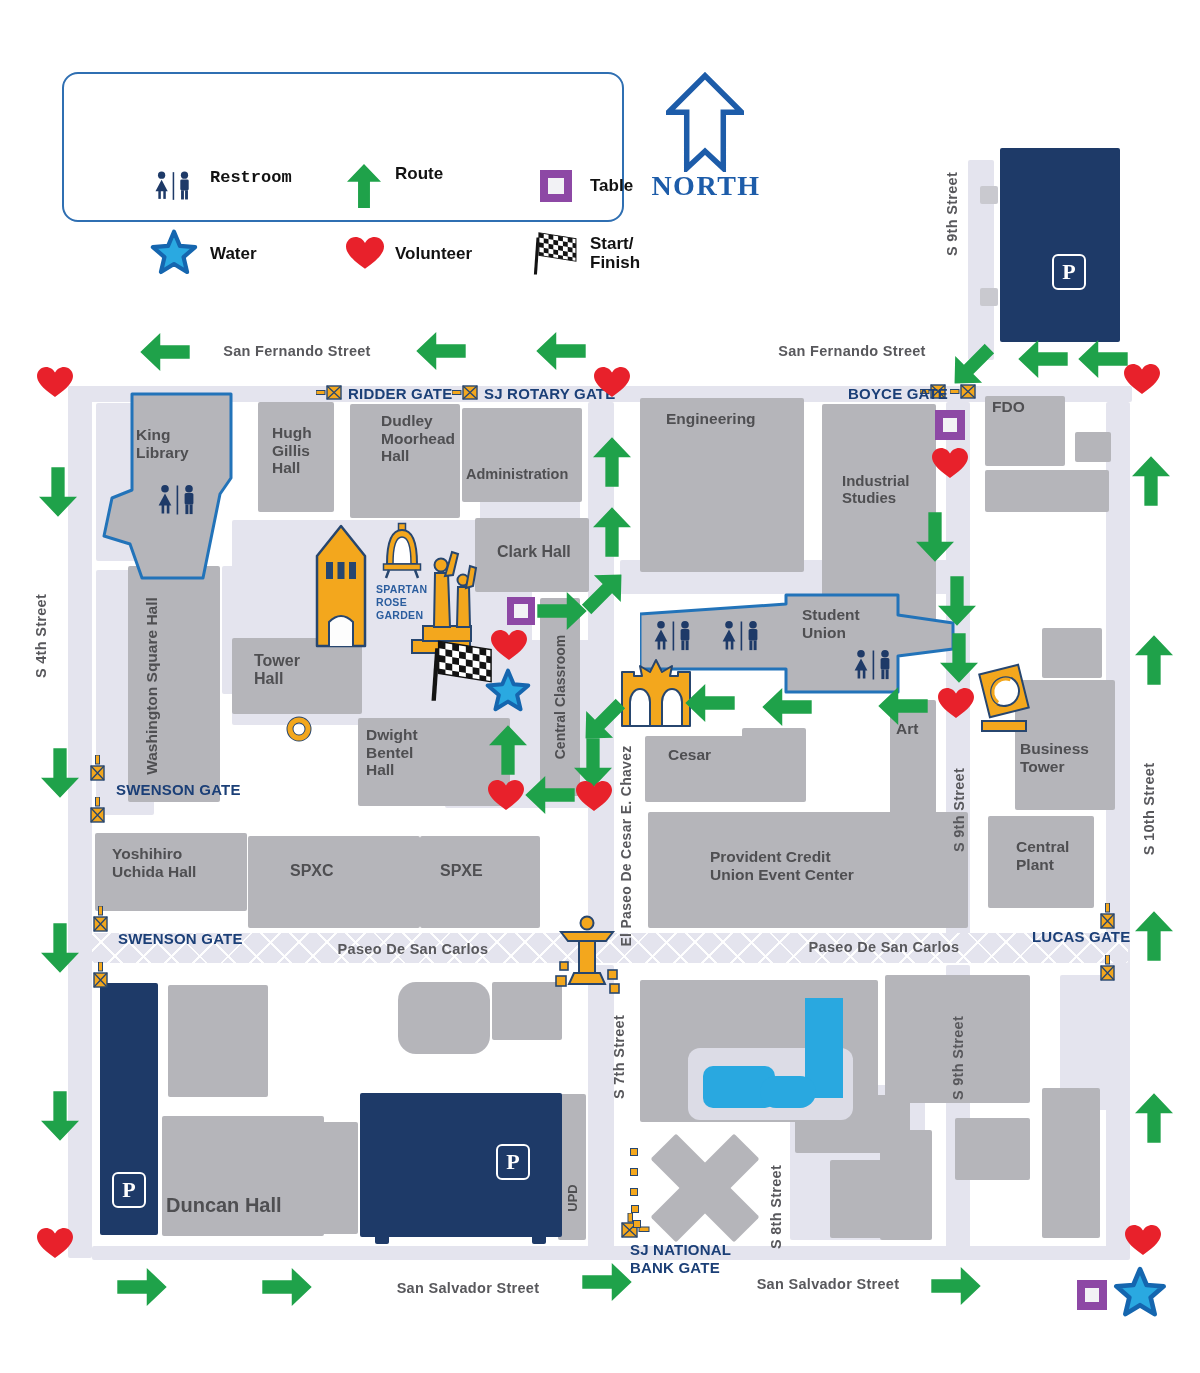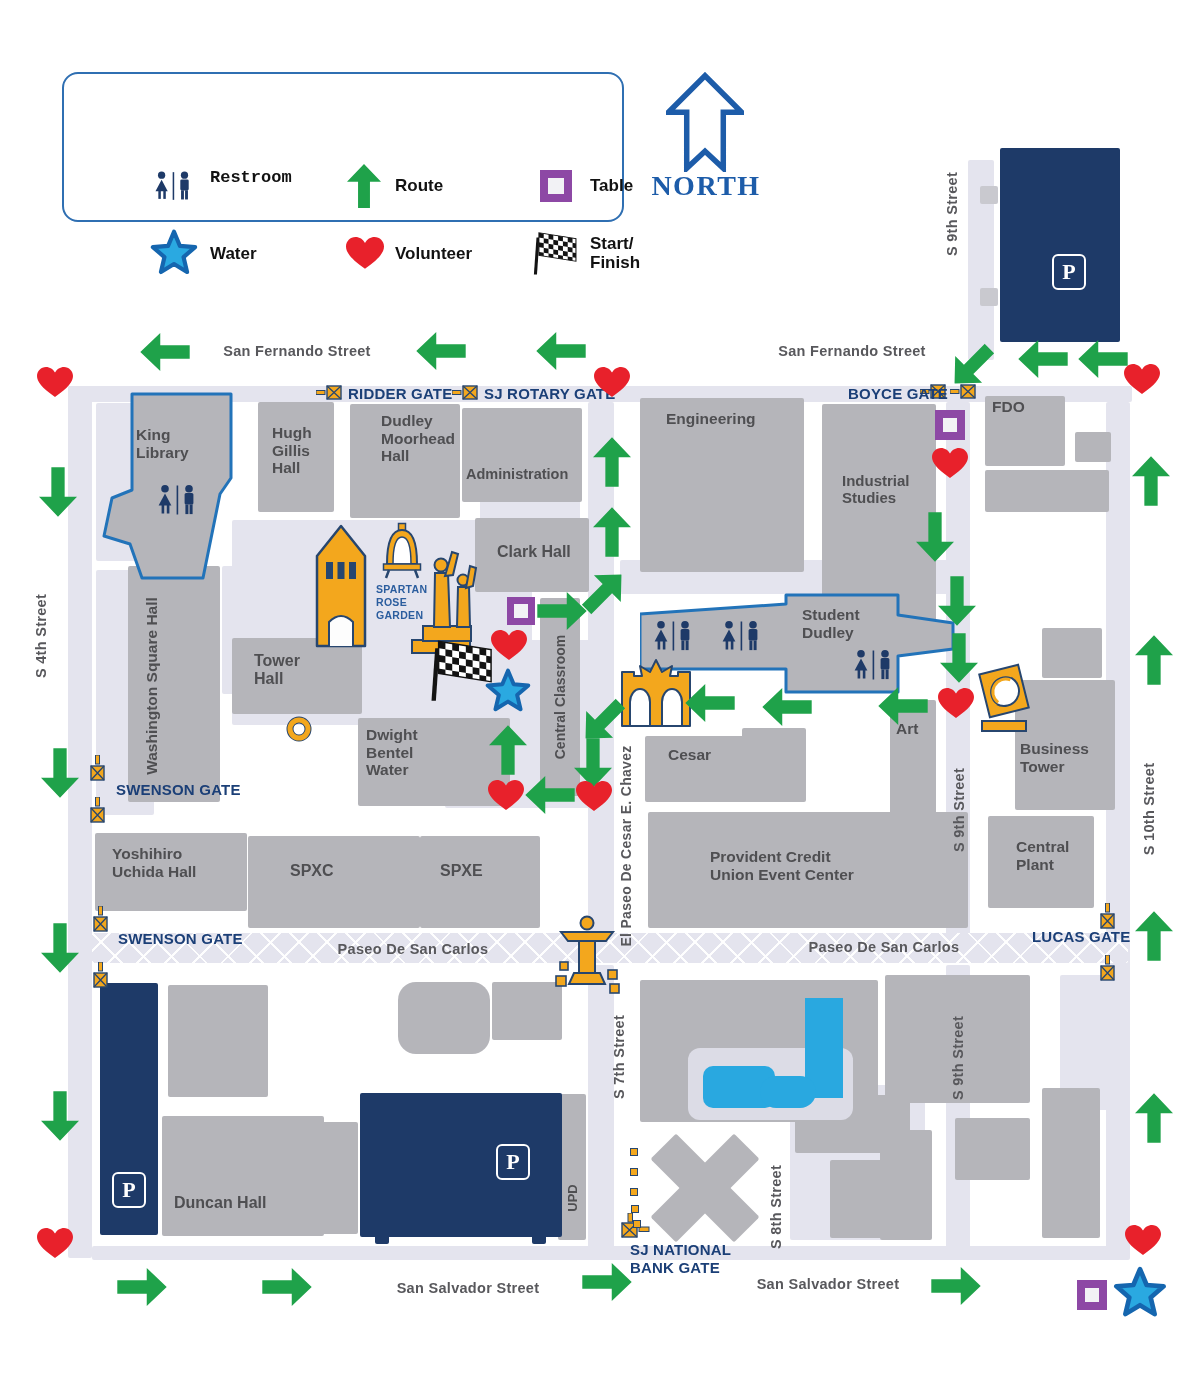--- a/index.html
+++ b/index.html
@@ -69,21 +69,21 @@
     <div class="bldg" style="left: 475px; top: 518px; width: 114px; height: 74px;"></div>
     <div class="blabel" style="left: 497px; top: 543px; font-size: 16px;">Clark Hall</div>
     <div class="bldg" style="left: 232px; top: 638px; width: 130px; height: 76px;"></div>
     <div class="blabel" style="left: 254px; top: 652px; font-size: 16px;">Tower
 Hall</div>
     <div class="bldg" style="left: 540px; top: 598px; width: 40px; height: 198px;"></div>
     <div class="bvlabel" style="left: 560px; top: 697px; font-size: 14px;">Central Classroom</div>
     <div class="bldg" style="left: 358px; top: 718px; width: 152px; height: 88px;"></div>
     <div class="blabel" style="left: 366px; top: 726px; font-size: 15.5px;">Dwight
 Bentel
-Water</div>
+Hall</div>
     <div class="bldg" style="left: 128px; top: 566px; width: 92px; height: 236px;"></div>
     <div class="bvlabel" style="left: 152px; top: 686px; font-size: 15.5px;">Washington Square Hall</div>
     <div class="bldg" style="left: 95px; top: 833px; width: 152px; height: 78px;"></div>
     <div class="blabel" style="left: 112px; top: 845px; font-size: 15.5px;">Yoshihiro
 Uchida Hall</div>
     <div class="bldg" style="left: 248px; top: 836px; width: 172px; height: 92px;"></div>
     <div class="blabel" style="left: 290px; top: 862px; font-size: 16px;">SPXC</div>
     <div class="bldg" style="left: 420px; top: 836px; width: 120px; height: 92px;"></div>
     <div class="blabel" style="left: 440px; top: 862px; font-size: 16px;">SPXE</div>
     <div class="bldg" style="left: 645px; top: 736px; width: 122px; height: 66px;"></div>
@@ -94,21 +94,21 @@
     <div class="blabel" style="left: 1020px; top: 740px; font-size: 15.5px;">Business
 Tower</div>
     <div class="bldg" style="left: 988px; top: 816px; width: 106px; height: 92px;"></div>
     <div class="blabel" style="left: 1016px; top: 838px; font-size: 15.5px;">Central
 Plant</div>
     <div class="bldg" style="left: 648px; top: 812px; width: 320px; height: 116px;"></div>
     <div class="blabel" style="left: 710px; top: 848px; font-size: 15.5px;">Provident Credit
 Union Event Center</div>
     <div class="bldg" style="left: 640px; top: 980px; width: 238px; height: 142px;"></div>
     <div class="bldg" style="left: 162px; top: 1116px; width: 162px; height: 120px;"></div>
-    <div class="blabel" style="left: 174px; top: 1194px; font-size: 16px;">Duncan Hall</div>
+    <div class="blabel" style="left: 166px; top: 1194px; font-size: 20px;">Duncan Hall</div>
     <div class="bldg" style="left: 558px; top: 1094px; width: 28px; height: 146px;"></div>
     <div class="bvlabel" style="left: 572px; top: 1198px; font-size: 13px;">UPD</div>
     <div class="bldg" style="left: 885px; top: 975px; width: 145px; height: 128px;"></div>
     <div class="bldg" style="left: 985px; top: 470px; width: 124px; height: 42px;"></div>
     <div class="bldg" style="left: 1042px; top: 628px; width: 60px; height: 50px;"></div>
     <div class="bldg" style="left: 880px; top: 1130px; width: 52px; height: 110px;"></div>
     <div class="bldg" style="left: 955px; top: 1118px; width: 75px; height: 62px;"></div>
     <div class="bldg" style="left: 1042px; top: 1088px; width: 58px; height: 150px;"></div>
     <div class="bldg" style="left: 168px; top: 985px; width: 100px; height: 112px;"></div>
     <div class="bldg" style="left: 300px; top: 1122px; width: 58px; height: 112px;"></div>
@@ -137,21 +137,21 @@
         <rect x="20.6" y="1" width="1.6" height="29"></rect>
         <circle cx="33" cy="4.2" r="3.8"></circle>
         <rect x="28.6" y="8.6" width="8.8" height="11.5" rx="1.5"></rect>
         <rect x="29.4" y="20" width="3" height="9.6"></rect>
         <rect x="33.6" y="20" width="3" height="9.6"></rect>
       </svg></div>
     <div class="svgshape" style="left: 640px; top: 593px; width: 315px; height: 102px;"><svg width="315" height="102" viewBox="0 0 315 102">
         <polygon points="0,21 146,11 146,2 258,2 258,22 313,30 313,56 258,63 258,99 146,99 146,76 0,76" fill="#B5B5BA" stroke="#2273B9" stroke-width="3" stroke-linejoin="round"></polygon>
       </svg></div>
     <div class="blabel" style="left: 802px; top: 606px; font-size: 15.5px;">Student
-Dudley</div>
+Union</div>
     <div class="marker" style="left: 652px; top: 620px;"><svg width="44" height="32" viewBox="0 0 44 31" fill="#1E3A68">
         <circle cx="9" cy="4.2" r="3.8"></circle>
         <path d="M9 9 2.6 21h12.8Z"></path>
         <rect x="5.6" y="20" width="2.6" height="9"></rect>
         <rect x="10.8" y="20" width="2.6" height="9"></rect>
         <rect x="20.6" y="1" width="1.6" height="29"></rect>
         <circle cx="33" cy="4.2" r="3.8"></circle>
         <rect x="28.6" y="8.6" width="8.8" height="11.5" rx="1.5"></rect>
         <rect x="29.4" y="20" width="3" height="9.6"></rect>
         <rect x="33.6" y="20" width="3" height="9.6"></rect>
@@ -489,21 +489,21 @@
         <rect x="20.6" y="1" width="1.6" height="29"></rect>
         <circle cx="33" cy="4.2" r="3.8"></circle>
         <rect x="28.6" y="8.6" width="8.8" height="11.5" rx="1.5"></rect>
         <rect x="29.4" y="20" width="3" height="9.6"></rect>
         <rect x="33.6" y="20" width="3" height="9.6"></rect>
       </svg></div>
     <div class="legend-label" style="left: 210px; top: 168px; font-family: Liberation Mono, monospace;">Restroom</div>
     <div class="marker" style="left: 364px; top: 186px; transform: translate(-50%, -50%);"><svg width="34" height="46" viewBox="0 0 40 52">
         <path d="M20 0L40 21H27V52H13V21H0Z" fill="#1FA24A"></path>
       </svg></div>
-    <div class="legend-label" style="left: 395px; top: 176px;">Route</div>
+    <div class="legend-label" style="left: 395px; top: 164px;">Route</div>
     <div class="marker" style="left: 556px; top: 186px; transform: translate(-50%, -50%); width: 32px; height: 32px; background: rgb(242, 242, 245); border: 8px solid rgb(141, 72, 165);"></div>
     <div class="legend-label" style="left: 590px; top: 176px;">Table</div>
     <div class="marker" style="left: 174px; top: 254px; transform: translate(-50%, -50%);"><svg width="50" height="50" viewBox="-27 -27 54 54">
         <polygon points="0,-24 6.4,-8.7 22.8,-7.4 10.3,3.3 14.1,19.4 0,10.8 -14.1,19.4 -10.3,3.3 -22.8,-7.4 -6.4,-8.7" fill="#2AA9E1" stroke="#1566AF" stroke-width="4.5" stroke-linejoin="round"></polygon>
       </svg></div>
     <div class="legend-label" style="left: 210px; top: 244px;">Water</div>
     <div class="marker" style="left: 365px; top: 254px; transform: translate(-50%, -50%);"><svg width="38" height="34" viewBox="0 0 36 32">
         <path d="M18 30C4.5 20.5 0 14.5 0 9 0 4 4 0 9 0 12.8 0 16.2 2.2 18 5.6 19.8 2.2 23.2 0 27 0 32 0 36 4 36 9 36 14.5 31.5 20.5 18 30Z" fill="#E8212B"></path>
       </svg></div>
     <div class="legend-label" style="left: 395px; top: 244px;">Volunteer</div>

